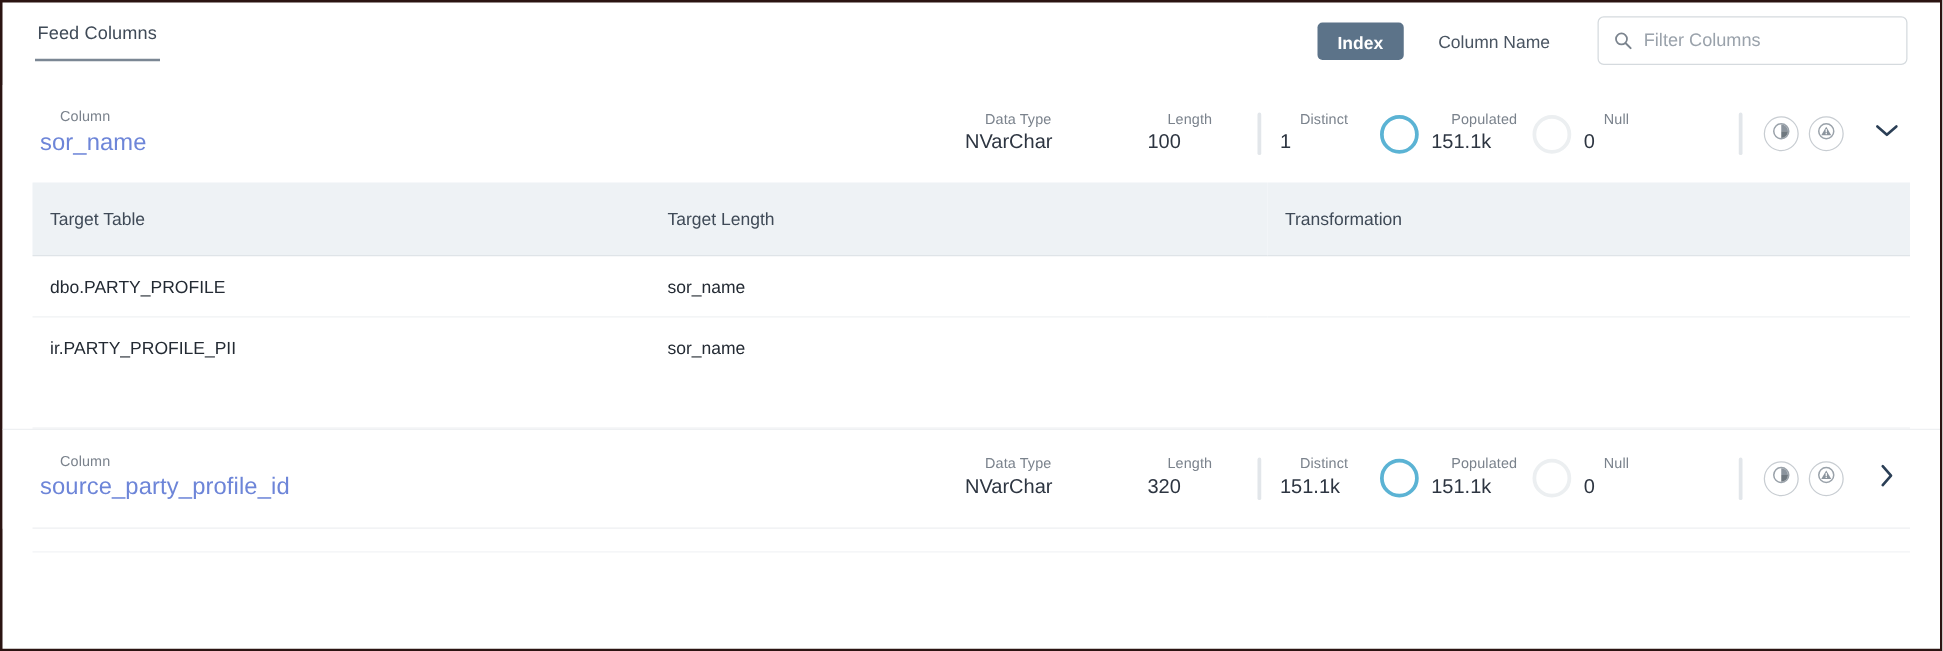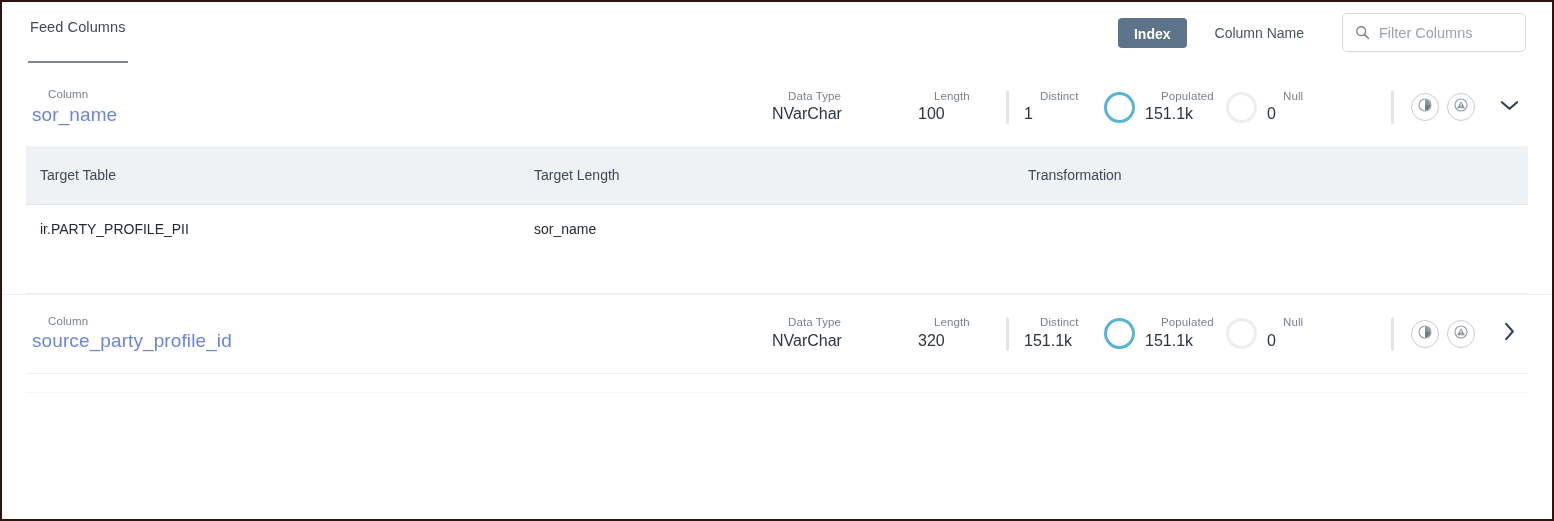--- a/index.html
+++ b/index.html
@@ -30,21 +30,21 @@
     align-items: flex-start;
     justify-content: space-between;
   }
 
   .tab-group { padding-top: 16px; }
 
   .tab {
     display: inline-block;
     font-size: 14.5px;
     color: #3f4a57;
-    padding: 0 2px 26px 2px;
+    padding: 0 2px 12px 2px;
     border-bottom: 2px solid #7b8794;
     letter-spacing: .1px;
     cursor: pointer;
   }
 
   .header-tools {
     display: flex;
     align-items: center;
     gap: 0;
     padding-top: 11px;
@@ -74,21 +74,21 @@
     padding: 0 18px;
     margin-left: 10px;
     cursor: pointer;
     white-space: nowrap;
   }
 
   .search-box {
     display: flex;
     align-items: center;
     gap: 9px;
-    width: 184px;
+    width: 248px;
     height: 39px;
     padding: 0 12px;
     margin-left: 20px;
     border: 1px solid #d5dade;
     border-radius: 5px;
     background: #ffffff;
   }
   .search-box svg { flex: none; display: block; }
   .search-box input {
     border: none;
@@ -358,20 +358,25 @@
       <table class="detail-table">
         <thead>
           <tr>
             <th class="c-target-table">Target Table</th>
             <th class="c-target-column">Target Length</th>
             <th class="c-transform">Transformation</th>
           </tr>
         </thead>
         <tbody>
           <tr>
+            <td>dbo.PARTY_PROFILE</td>
+            <td>sor_name</td>
+            <td></td>
+          </tr>
+          <tr>
             <td>ir.PARTY_PROFILE_PII</td>
             <td>sor_name</td>
             <td></td>
           </tr>
         </tbody>
       </table>
       <div class="detail-pad"></div>
     </div>
 
     <div class="card-foot-line"></div>

